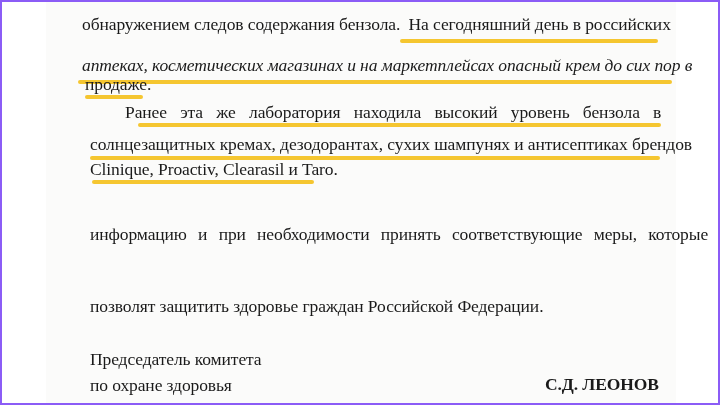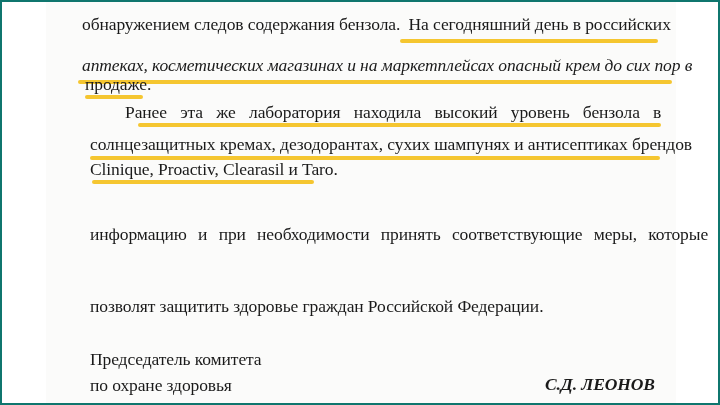--- a/index.html
+++ b/index.html
@@ -4,21 +4,21 @@
   <style>
     html, body { margin: 0; padding: 0; }
     body {
       width: 720px; height: 405px; overflow: hidden;
       background: #ffffff;
       font-family: "Liberation Serif", serif;
       position: relative;
     }
     .frame {
       position: absolute; left: 0; top: 0; width: 716px; height: 401px;
-      border: 2px solid #0f766e;
+      border: 2px solid #8b5cf6;
       background: #ffffff;
       overflow: hidden;
     }
     .page {
       position: absolute; left: 44px; top: 0; width: 630px; height: 405px;
       background: #fbfbfa;
     }
     .line {
       position: absolute;
       font-size: 17.5px;
@@ -26,21 +26,21 @@
       white-space: nowrap;
       letter-spacing: -0.1px;
     }
     .justify {
       display: flex; justify-content: space-between;
     }
     .hl {
       position: absolute; height: 4px; border-radius: 2px;
       background: #f5c630;
     }
-    .bold { font-weight: bold; font-style: italic; }
+    .bold { font-weight: bold; }
   </style>
 </head>
 <body>
 
 <div class="frame">
   <div class="page"></div>
 
   <div class="line" style="left:80px; top:12px;">
     <span>обнаружением следов содержания бензола.</span>
     <span style="margin-left:4px;">На сегодняшний день в российских</span>

